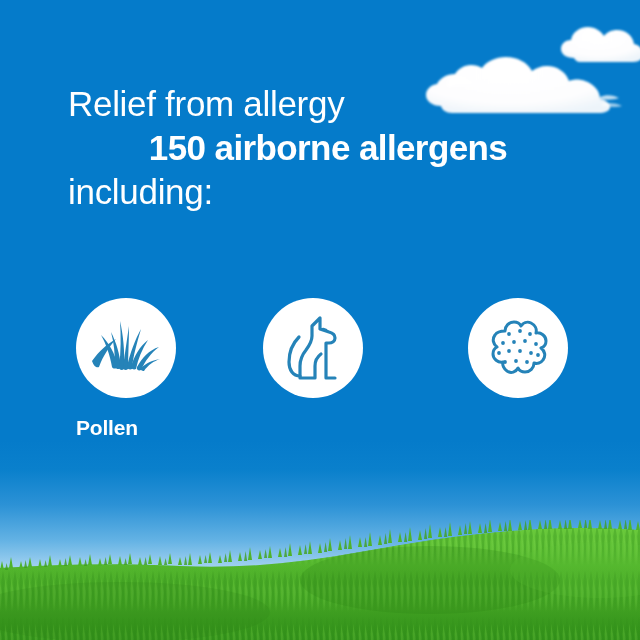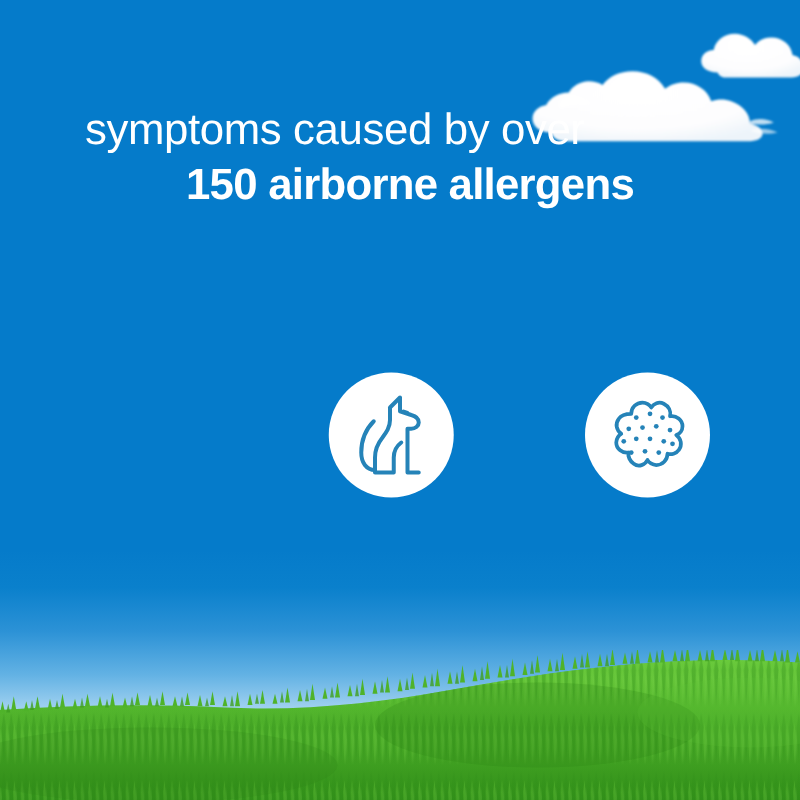--- a/index.html
+++ b/index.html
@@ -154,26 +154,54 @@
         C448 80 450 77 455 76 Z"></path>
 
       <path fill="#FFFFFF" opacity="0.75" d="
         M600 97 C606 94 614 95 619 98 C614 100 606 100 600 99 Z"></path>
       <path fill="#FFFFFF" opacity="0.6" d="
         M601 104 C608 102 617 103 622 106 C615 108 606 107 601 105 Z"></path>
     </g>
   </svg>
 
   <div class="headline">
-    <span class="ln">symptoms caused by over</span>
+    <span class="ln">Relief from allergy</span>
     <span class="ln bold">150 airborne allergens</span>
+    <span class="ln">including:</span>
   </div>
 
   <div class="icon-row">
 
+    <div class="icon-item i0">
+      <div class="icon-circle">
+        <svg width="74" height="66" viewBox="0 0 74 66">
+          <g fill="#2583B8">
+
+            <path d="M3 46 C10 36 18 29 27 24 C20 32 14 41 10 52 C8 53 5 52 3 46 Z"></path>
+
+            <path d="M12 20 C20 28 26 38 29 52 C27 54 24 54 23 52 C21 40 17 29 12 20 Z"></path>
+
+            <path d="M22 17 C27 27 31 39 32 53 C30 55 27 54 26 52 C26 39 25 28 22 17 Z"></path>
+
+            <path d="M31 6 C34 19 36 36 35 54 C33 56 30 55 30 52 C32 37 32 21 31 6 Z"></path>
+
+            <path d="M40 11 C40 26 39 41 39 54 C37 56 34 55 34 52 C36 38 38 24 40 11 Z"></path>
+
+            <path d="M52 14 C48 28 44 41 43 54 C41 55 38 54 38 52 C41 38 46 25 52 14 Z"></path>
+
+            <path d="M59 25 C53 34 49 44 47 54 C45 55 42 54 42 52 C45 41 51 31 59 25 Z"></path>
+
+            <path d="M70 32 C62 38 56 46 52 55 C50 56 47 55 48 52 C53 43 60 35 70 32 Z"></path>
+
+            <path d="M71 44 C65 46 59 50 55 56 C53 56 51 55 52 53 C57 48 64 45 71 44 Z"></path>
+          </g>
+        </svg>
+      </div>
+      <div class="icon-label">Pollen</div>
+    </div>
 
     <div class="icon-item i1">
       <div class="icon-circle">
         <svg width="62" height="72" viewBox="0 0 62 72">
           <g fill="none" stroke="#2583B8" stroke-width="3.2" stroke-linecap="round" stroke-linejoin="round">
 
             <path d="M38 6
                      L38 17
                      L47 20
                      C51 21 53 23 53 26

